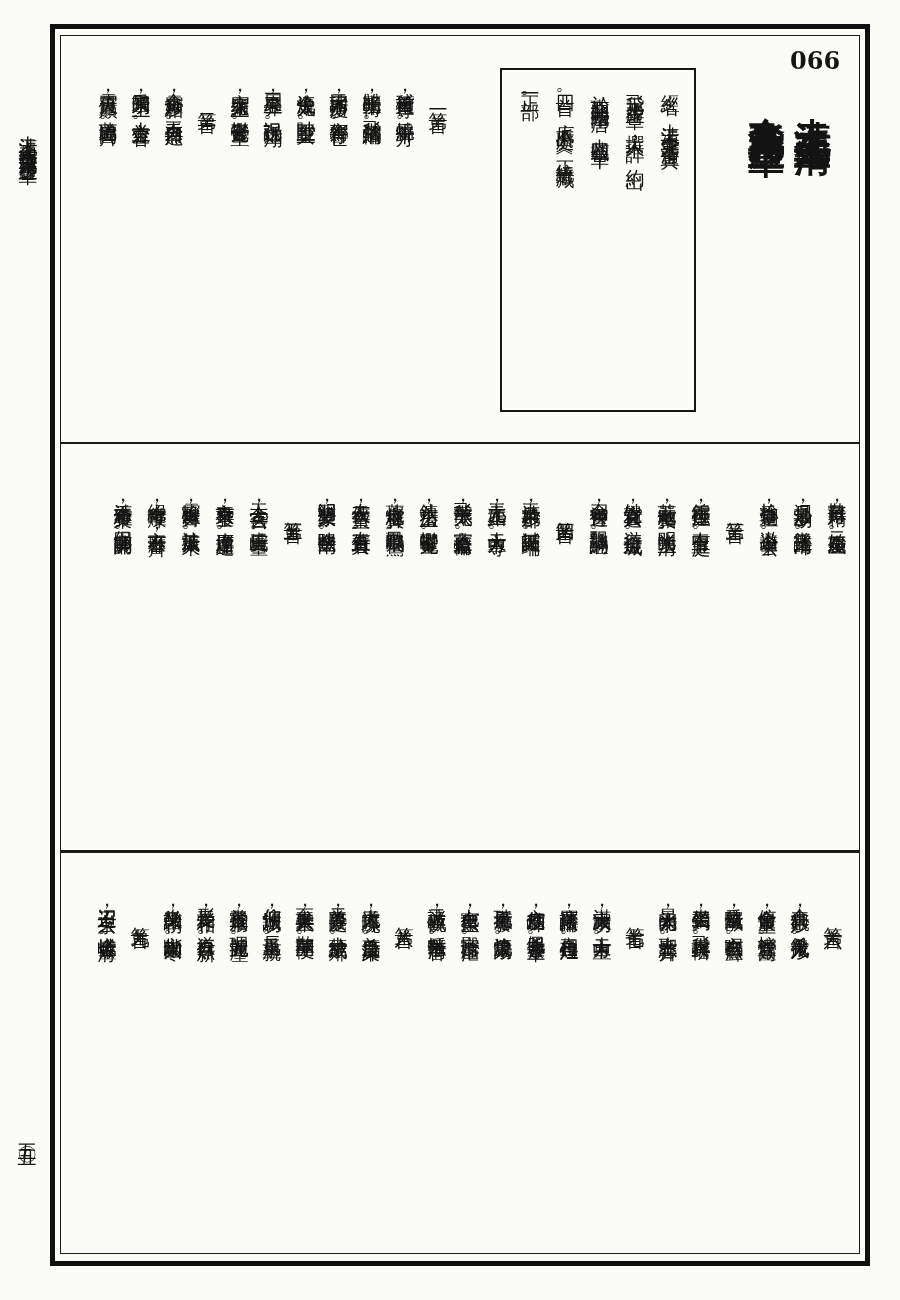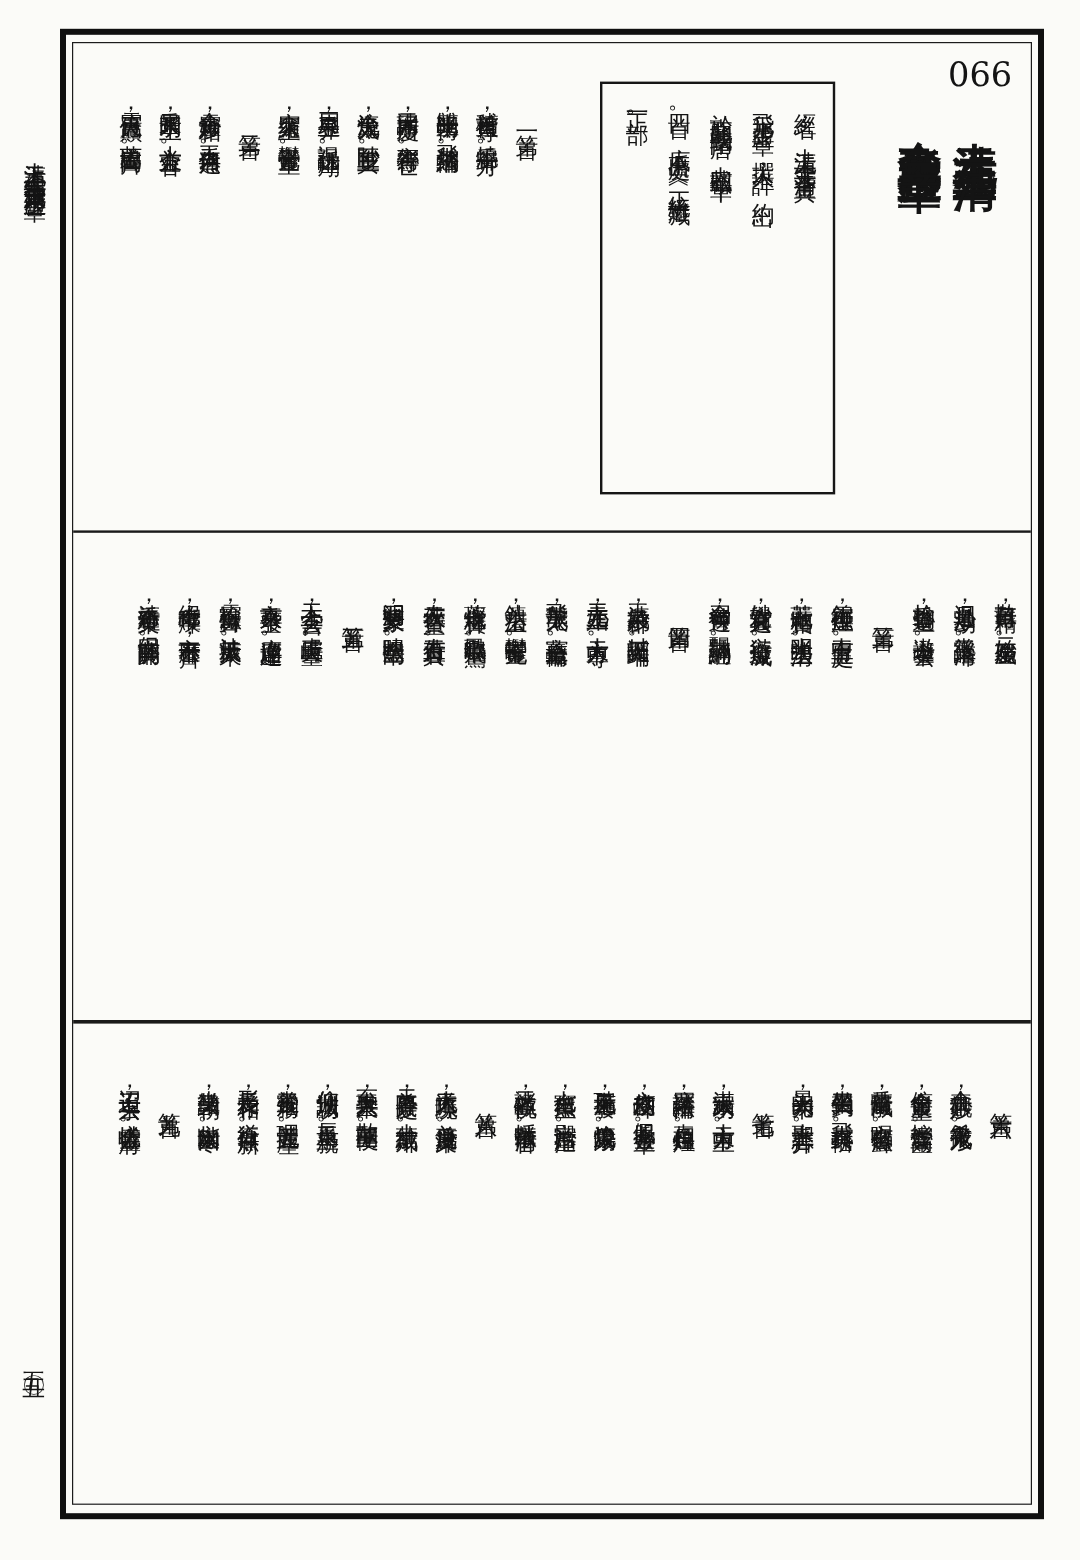--- a/index.html
+++ b/index.html
@@ -34,21 +34,21 @@
   #margin-title{
     position:absolute;left:16px;top:120px;height:360px;
     font-size:19px;letter-spacing:2px;
   }
   #folio-number{
     position:absolute;left:15px;top:1128px;height:90px;
     font-size:19px;letter-spacing:3px;
   }
   #stamp-number{
     position:absolute;left:790px;top:46px;
-    font-size:28px;font-weight:400;letter-spacing:0px;
+    font-size:24px;font-weight:700;letter-spacing:0px;
     font-family:"DejaVu Serif","Liberation Serif",serif;
   }
 
   
   #main-title{
     position:absolute;top:88px;right:64px;height:340px;
   }
   #main-title .col{
     line-height:46px;font-size:37px;font-weight:600;letter-spacing:3px;
   }

